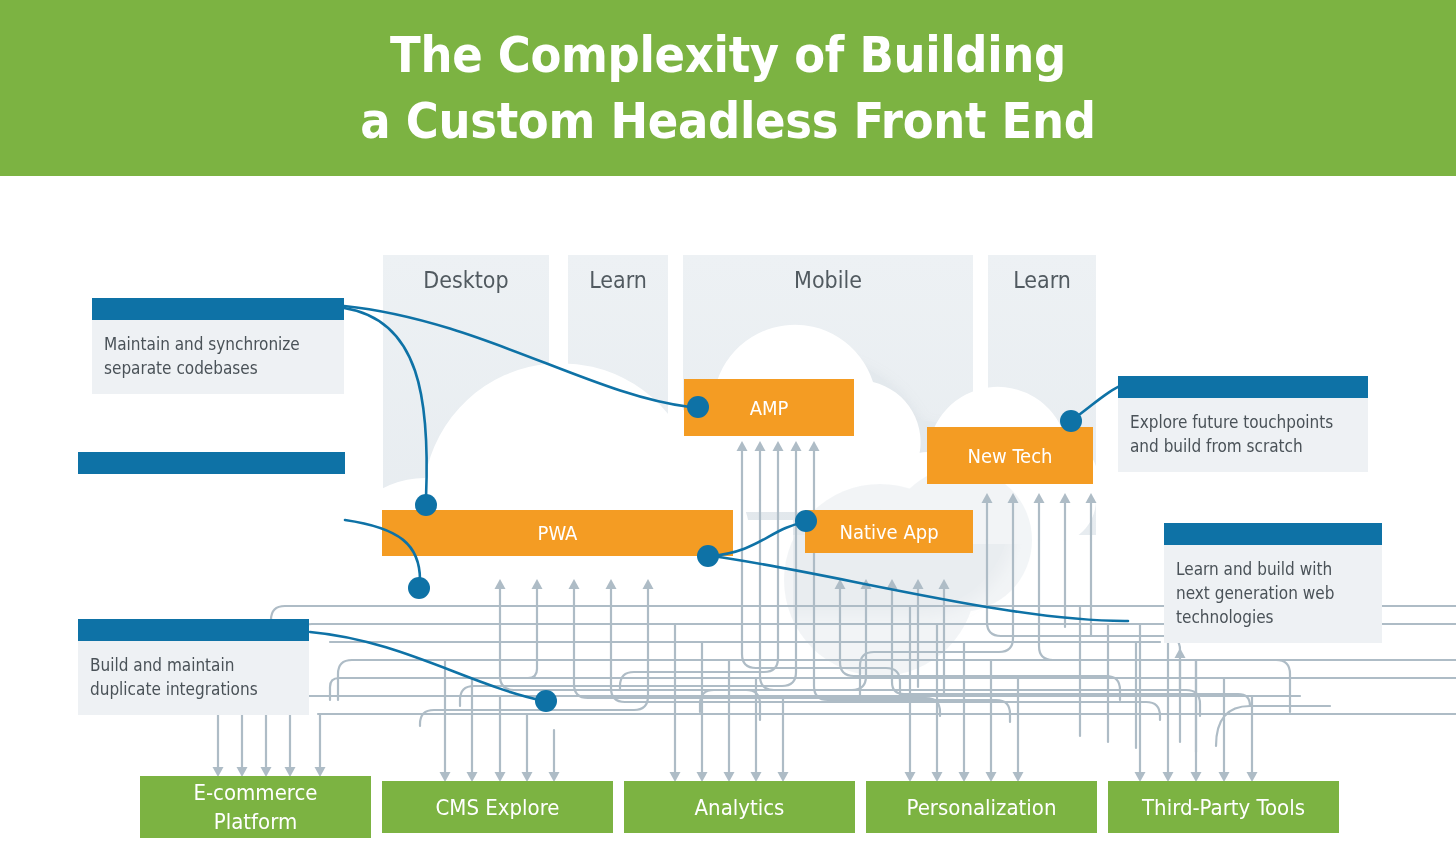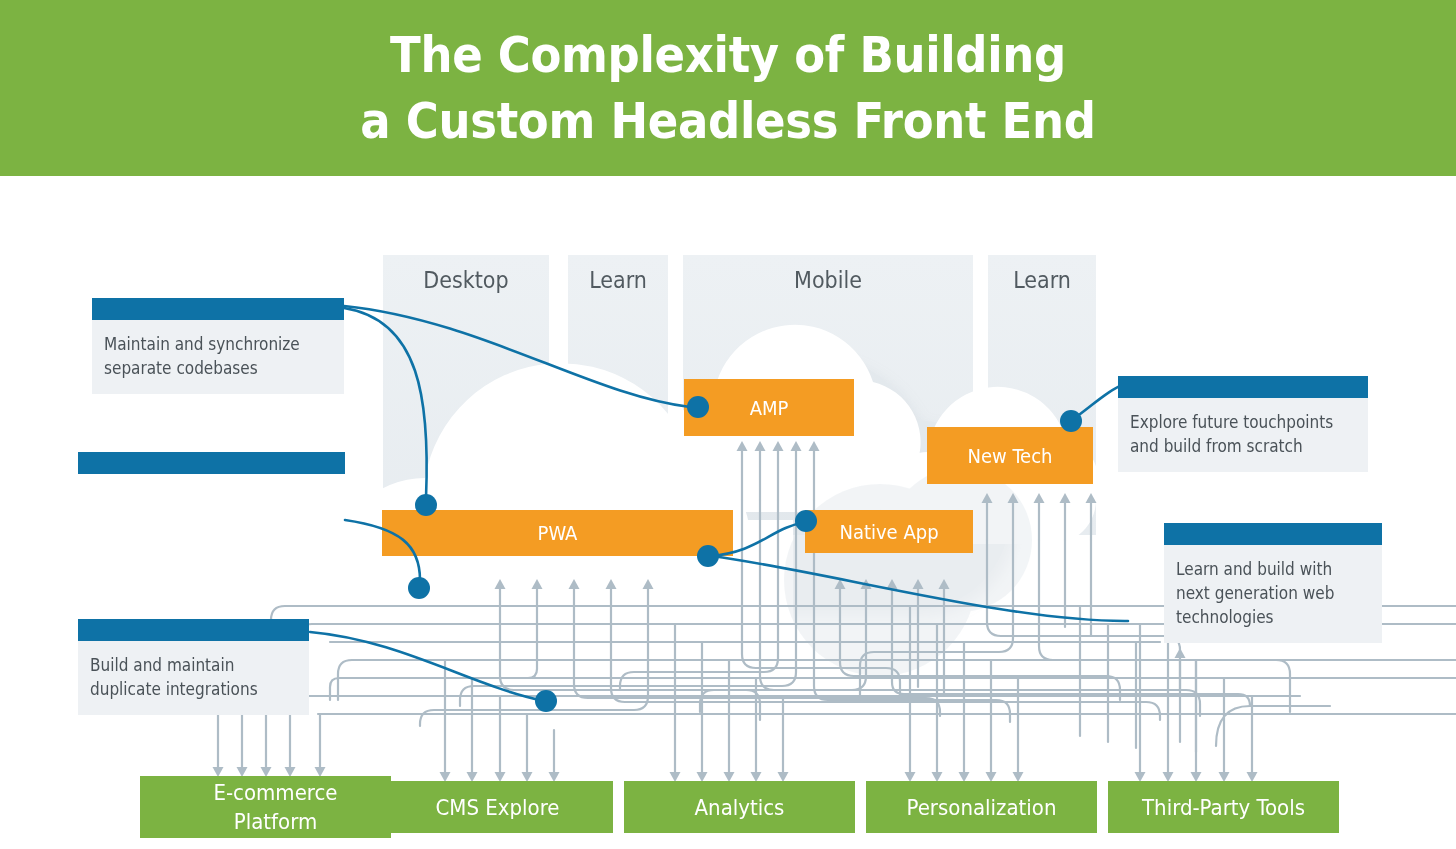--- a/index.html
+++ b/index.html
@@ -335,21 +335,21 @@
     </div>
 
   <div id="tech-boxes">
       <div class="tech" style="left: 684px; top: 379px; width: 170px; height: 57px;">AMP</div>
       <div class="tech" style="left: 927px; top: 427px; width: 166px; height: 57px;">New Tech</div>
       <div class="tech" style="left: 382px; top: 510px; width: 351px; height: 46px;">PWA</div>
       <div class="tech" style="left: 805px; top: 510px; width: 168px; height: 43px;">Native App</div>
     </div>
 
   <div id="backend-boxes">
-      <div class="backend" style="left: 140px; top: 776px; width: 231px; height: 62px; padding-left: 20px;">E-commerce
+      <div class="backend" style="left: 140px; top: 776px; width: 231px; height: 62px;">E-commerce
 Platform</div>
       <div class="backend" style="left: 382px; top: 781px; width: 231px; height: 52px;">CMS Explore</div>
       <div class="backend" style="left: 624px; top: 781px; width: 231px; height: 52px;">Analytics</div>
       <div class="backend" style="left: 866px; top: 781px; width: 231px; height: 52px;">Personalization</div>
       <div class="backend" style="left: 1108px; top: 781px; width: 231px; height: 52px;">Third-Party Tools</div>
     </div>
 
   <svg class="layer" viewBox="0 0 1456 849">
     <g fill="none" stroke="#0e72a6" stroke-width="2.6" stroke-linecap="round">
 

